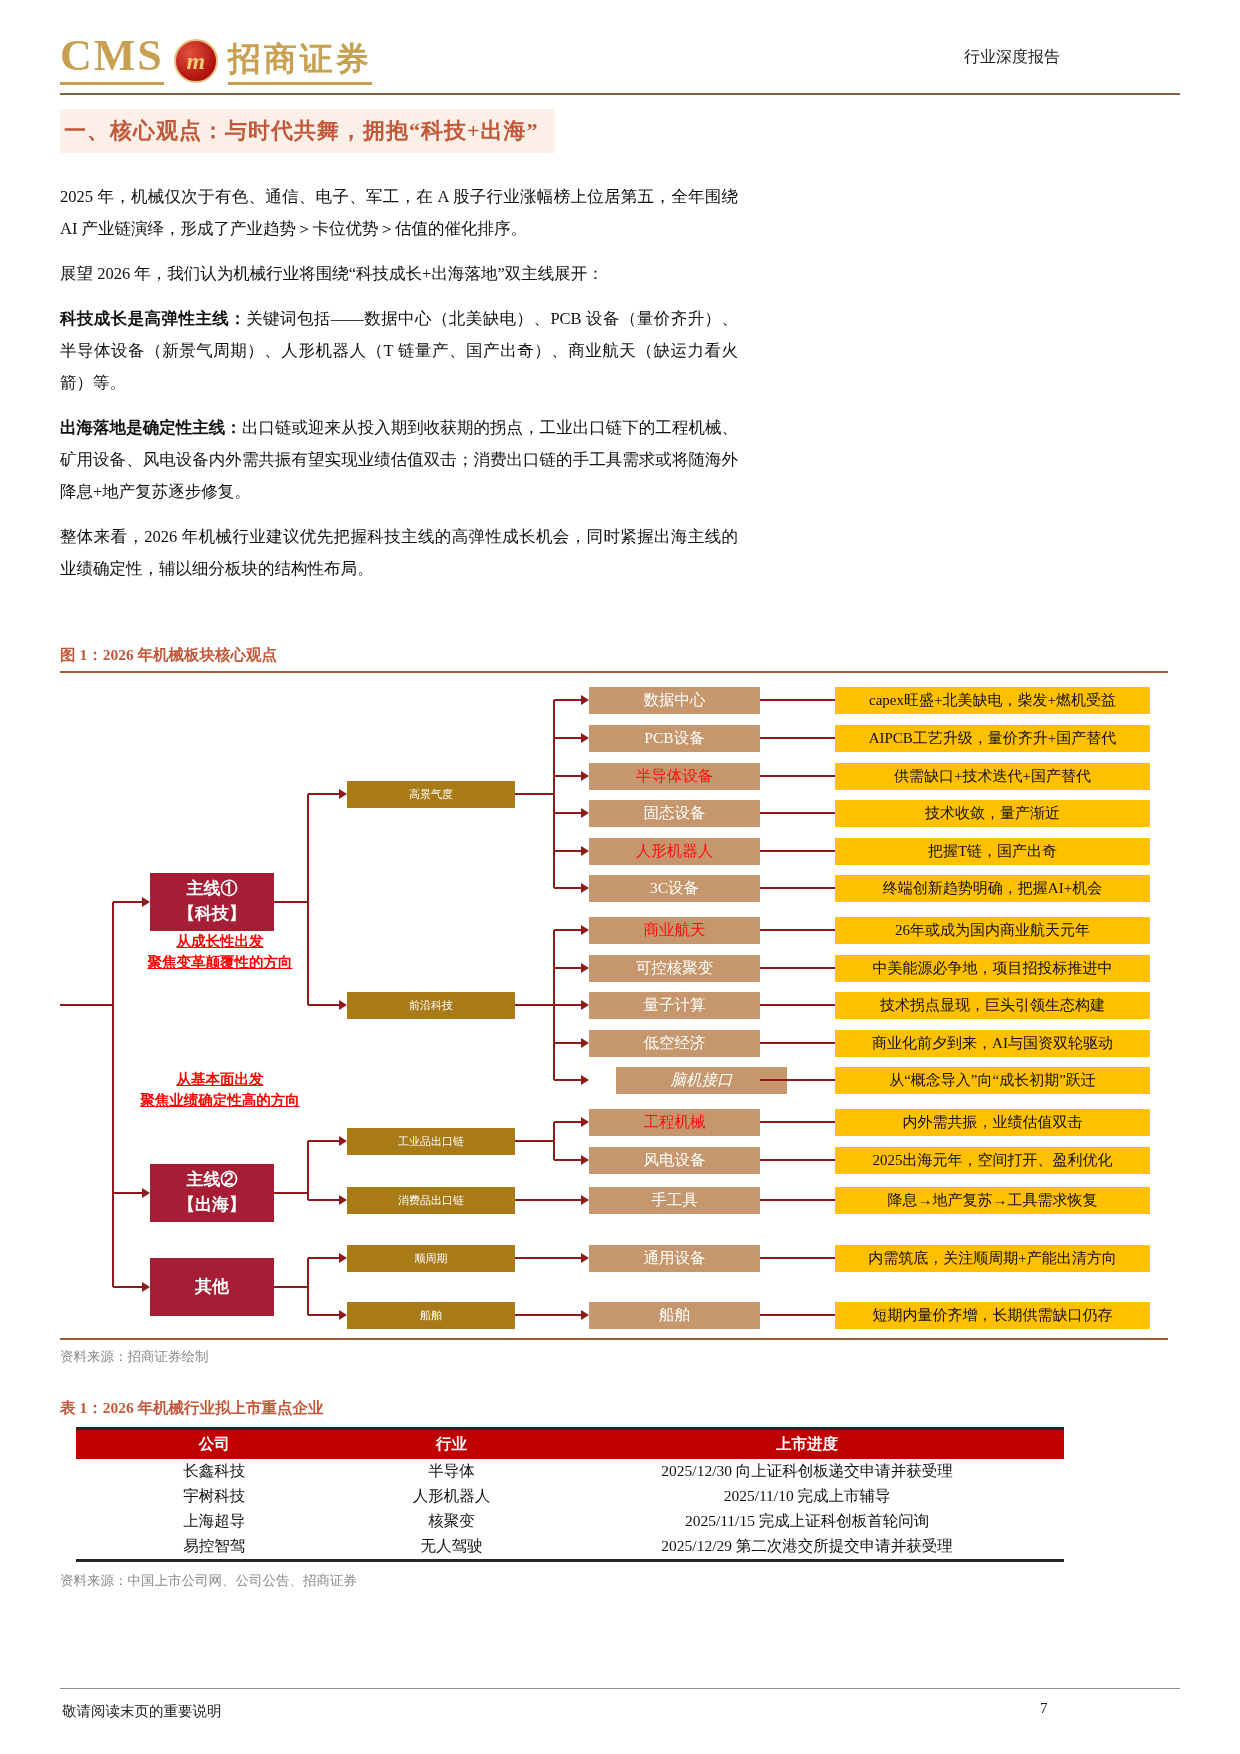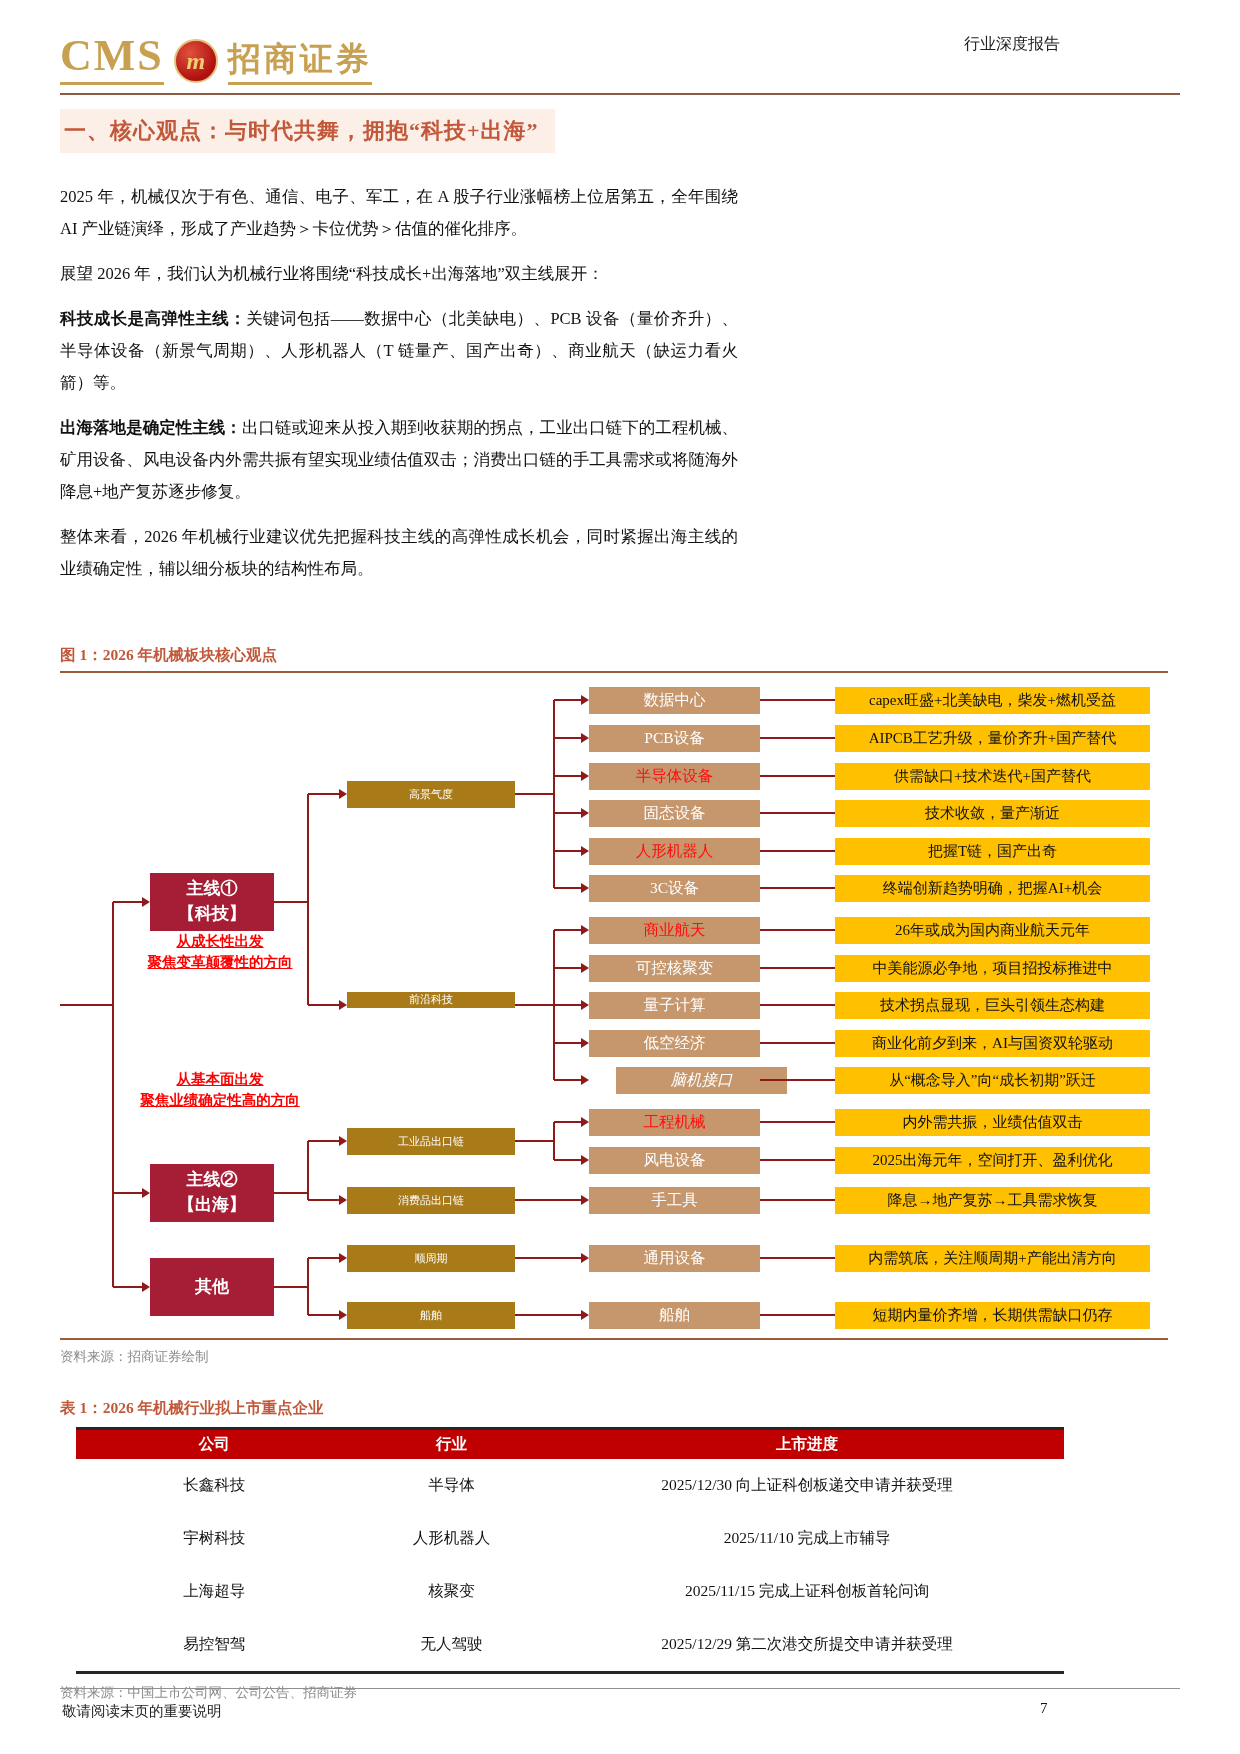--- a/index.html
+++ b/index.html
@@ -2,21 +2,21 @@
 <html><head>
 <meta charset="utf-8">
 <style>
   html,body{margin:0;padding:0;background:#e8e8e8;}
   .page{position:relative;width:1240px;height:1754px;background:#ffffff;margin:0 auto;
         font-family:"Liberation Serif","DejaVu Serif",serif;color:#111;overflow:hidden;}
   .content{position:absolute;left:60px;top:0;width:1120px;}
 
   
   .hdr{position:relative;padding-top:34px;}
-  .brandrow{display:flex;align-items:flex-start;justify-content:space-between;}
+  .brandrow{display:flex;align-items:center;justify-content:space-between;}
   .brand{display:flex;align-items:flex-end;gap:10px;}
   .cms{font-size:44px;font-weight:bold;color:#C8A052;line-height:1;letter-spacing:2px;
        border-bottom:3px solid #C8A052;padding-bottom:4px;}
   .logo{width:40px;height:40px;border-radius:50%;margin-bottom:2px;
         background:radial-gradient(circle at 35% 30%,#e0513a,#b01010 70%);
         border:2px solid #e2c27d;display:flex;align-items:center;justify-content:center;}
   .logo span{color:#f2cd74;font-weight:bold;font-style:italic;font-size:24px;line-height:1;}
   .zsname{font-size:33px;font-weight:bold;color:#C8A052;line-height:1;
           border-bottom:3px solid #C8A052;padding-bottom:6px;letter-spacing:3px;}
   .reportType{font-size:16px;color:#222;margin-right:120px;padding-bottom:4px;}
@@ -50,21 +50,21 @@
           text-align:center;}
   .dg-ann div{text-decoration:underline;}
 
   .source{margin-top:8px;font-size:13.5px;color:#8a8a8a;}
 
   
   .tbltitle{margin-top:32px;font-size:15.5px;font-weight:bold;color:#C2583A;}
   table.tbl{border-collapse:collapse;width:988px;margin:8px 0 0 16px;
             border-top:3px solid #262626;border-bottom:3px solid #262626;}
   table.tbl th{background:#C00000;color:#fff;font-size:15.5px;font-weight:bold;padding:4px 9px;}
-  table.tbl td{font-size:15.5px;text-align:center;padding:16px 2px;color:#111;}
+  table.tbl td{font-size:15.5px;text-align:center;padding:2px 2px;color:#111;}
   .tblsource{margin-top:10px;font-size:13.5px;color:#8a8a8a;}
 
   
   .footrule{position:absolute;left:60px;width:1120px;top:1688px;border-top:1px solid #8f8f8f;}
   .disclaimer{position:absolute;left:62px;top:1702px;font-size:14.5px;color:#222;}
   .pagenum{position:absolute;left:1040px;top:1700px;font-size:15px;color:#111;}
 </style>
 </head>
 <body>
 
@@ -126,21 +126,21 @@
         <div class="dg-line" style="left: 494px; top: 62px; width: 28px; height: 2px;"></div>
         <div class="dg-arrow" style="left: 521px; top: 58px;"></div>
         <div class="dg-line" style="left: 494px; top: 100px; width: 28px; height: 2px;"></div>
         <div class="dg-arrow" style="left: 521px; top: 96px;"></div>
         <div class="dg-line" style="left: 494px; top: 137px; width: 28px; height: 2px;"></div>
         <div class="dg-arrow" style="left: 521px; top: 133px;"></div>
         <div class="dg-line" style="left: 494px; top: 175px; width: 28px; height: 2px;"></div>
         <div class="dg-arrow" style="left: 521px; top: 171px;"></div>
         <div class="dg-line" style="left: 494px; top: 212px; width: 28px; height: 2px;"></div>
         <div class="dg-arrow" style="left: 521px; top: 208px;"></div>
-        <div class="dg-box gold-box" style="left: 287px; top: 316.5px; width: 168px; height: 16px;">前沿科技</div>
+        <div class="dg-box gold-box" style="left: 287px; top: 316.5px; width: 168px; height: 27px;">前沿科技</div>
         <div class="dg-line" style="left: 455px; top: 329px; width: 39px; height: 2px;"></div>
         <div class="dg-line" style="left: 493px; top: 255px; width: 2px; height: 150px;"></div>
         <div class="dg-line" style="left: 494px; top: 254px; width: 28px; height: 2px;"></div>
         <div class="dg-arrow" style="left: 521px; top: 250px;"></div>
         <div class="dg-line" style="left: 494px; top: 292px; width: 28px; height: 2px;"></div>
         <div class="dg-arrow" style="left: 521px; top: 288px;"></div>
         <div class="dg-line" style="left: 494px; top: 329px; width: 28px; height: 2px;"></div>
         <div class="dg-arrow" style="left: 521px; top: 325px;"></div>
         <div class="dg-line" style="left: 494px; top: 367px; width: 28px; height: 2px;"></div>
         <div class="dg-arrow" style="left: 521px; top: 363px;"></div>

